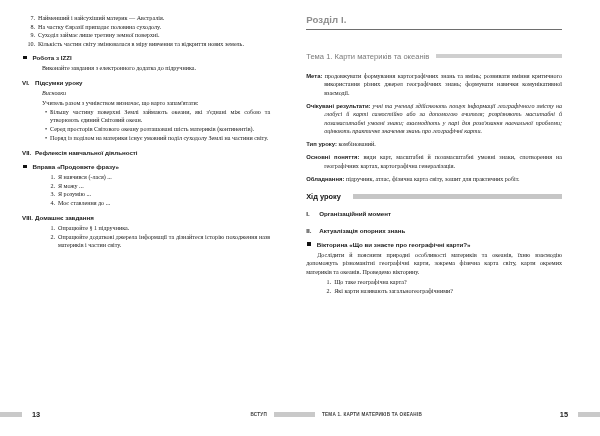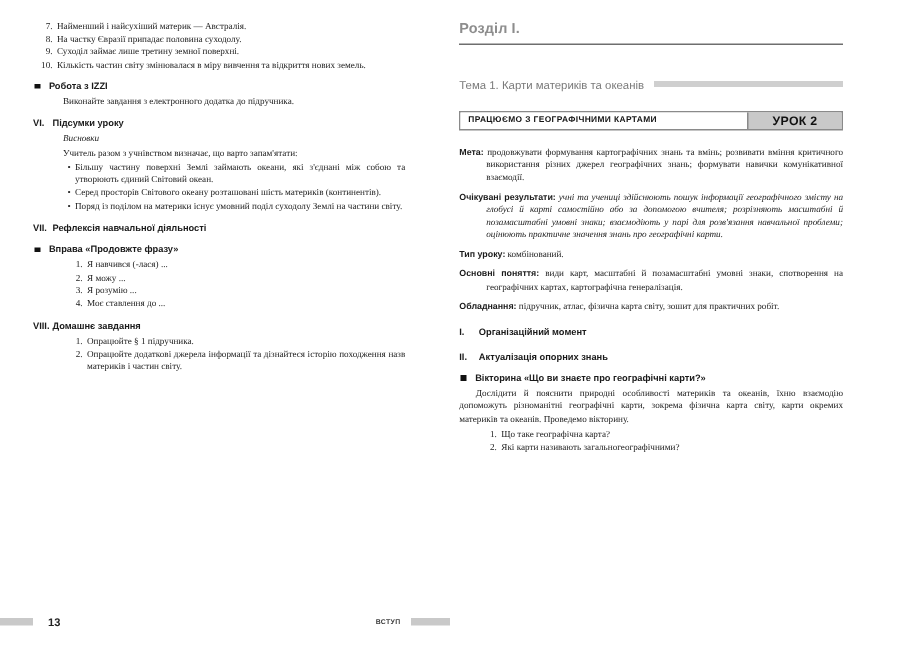--- a/index.html
+++ b/index.html
@@ -223,47 +223,43 @@
     <div class="chapter-line">
       <span class="chapter-pre">Розділ I.</span>
     </div>
     <div class="chapter-rule"></div>
 
     <div class="theme-row">
       <span class="theme-title">Тема 1. Карти материків та океанів</span>
       <span class="theme-bar"></span>
     </div>
 
-    <div class="lesson-banner">
-      <div class="lesson-left">
-        <span>ПРАЦЮЄМО З ГЕОГРАФІЧНИМИ КАРТАМИ</span>
-      </div>
-      <div class="lesson-right">
-        <span>УРОК 2</span>
-      </div>
-    </div>
 
     <div class="meta-block">
       <p class="meta-p">
         <b>Мета:</b><span> продовжувати формування картографічних знань та вмінь; розвивати вміння критичного використання різних джерел гео­графічних знань; формувати навички комунікативної взаємодії.</span>
       </p>
       <p class="meta-p">
         <b>Очікувані результати:</b><i> учні та учениці здійснюють пошук інформа­ції географічного змісту на глобусі й карті самостійно або за допомогою вчителя; розрізняють масштабні й позамасштабні умовні знаки; взаємодіють у парі для розв'язання навчальної проблеми; оцінюють практичне значення знань про географічні карти.</i>
       </p>
       <p class="meta-p">
         <b>Тип уроку:</b><span> комбінований.</span>
       </p>
       <p class="meta-p">
         <b>Основні поняття:</b><span> види карт, масштабні й позамасштабні умовні знаки, спотворення на географічних картах, картографічна ге­нералізація.</span>
       </p>
       <p class="meta-p">
         <b>Обладнання:</b><span> підручник, атлас, фізична карта світу, зошит для практичних робіт.</span>
       </p>
     </div>
 
+    <div class="course-row">
+      <span class="course-title">Хід уроку</span>
+      <span class="course-bar"></span>
+    </div>
 
     <div class="r-sect">
       <span class="rn">I.</span>
       <span>Організаційний момент</span>
     </div>
 
     <div class="r-sect">
       <span class="rn">II.</span>
       <span>Актуалізація опорних знань</span>
     </div>
@@ -286,14 +282,21 @@
   </div>
 
   <div class="footer footer-left">
     <span class="fbar" style="width:22px;"></span>
     <span class="fnum" style="margin-left:10px;">13</span>
     <span style="flex:1;"></span>
     <span class="fcap">ВСТУП</span>
     <span class="fbar" style="width:26px;margin-left:7px;"></span>
   </div>
 
+  <div class="footer footer-right">
+    <span class="fbar" style="width:15px;"></span>
+    <span class="fcap" style="margin-left:7px;">ТЕМА 1. КАРТИ МАТЕРИКІВ ТА ОКЕАНІВ</span>
+    <span style="flex:1;"></span>
+    <span class="fnum">15</span>
+    <span class="fbar" style="width:22px;margin-left:10px;"></span>
+  </div>
 
 </div>
 
 </body></html>

